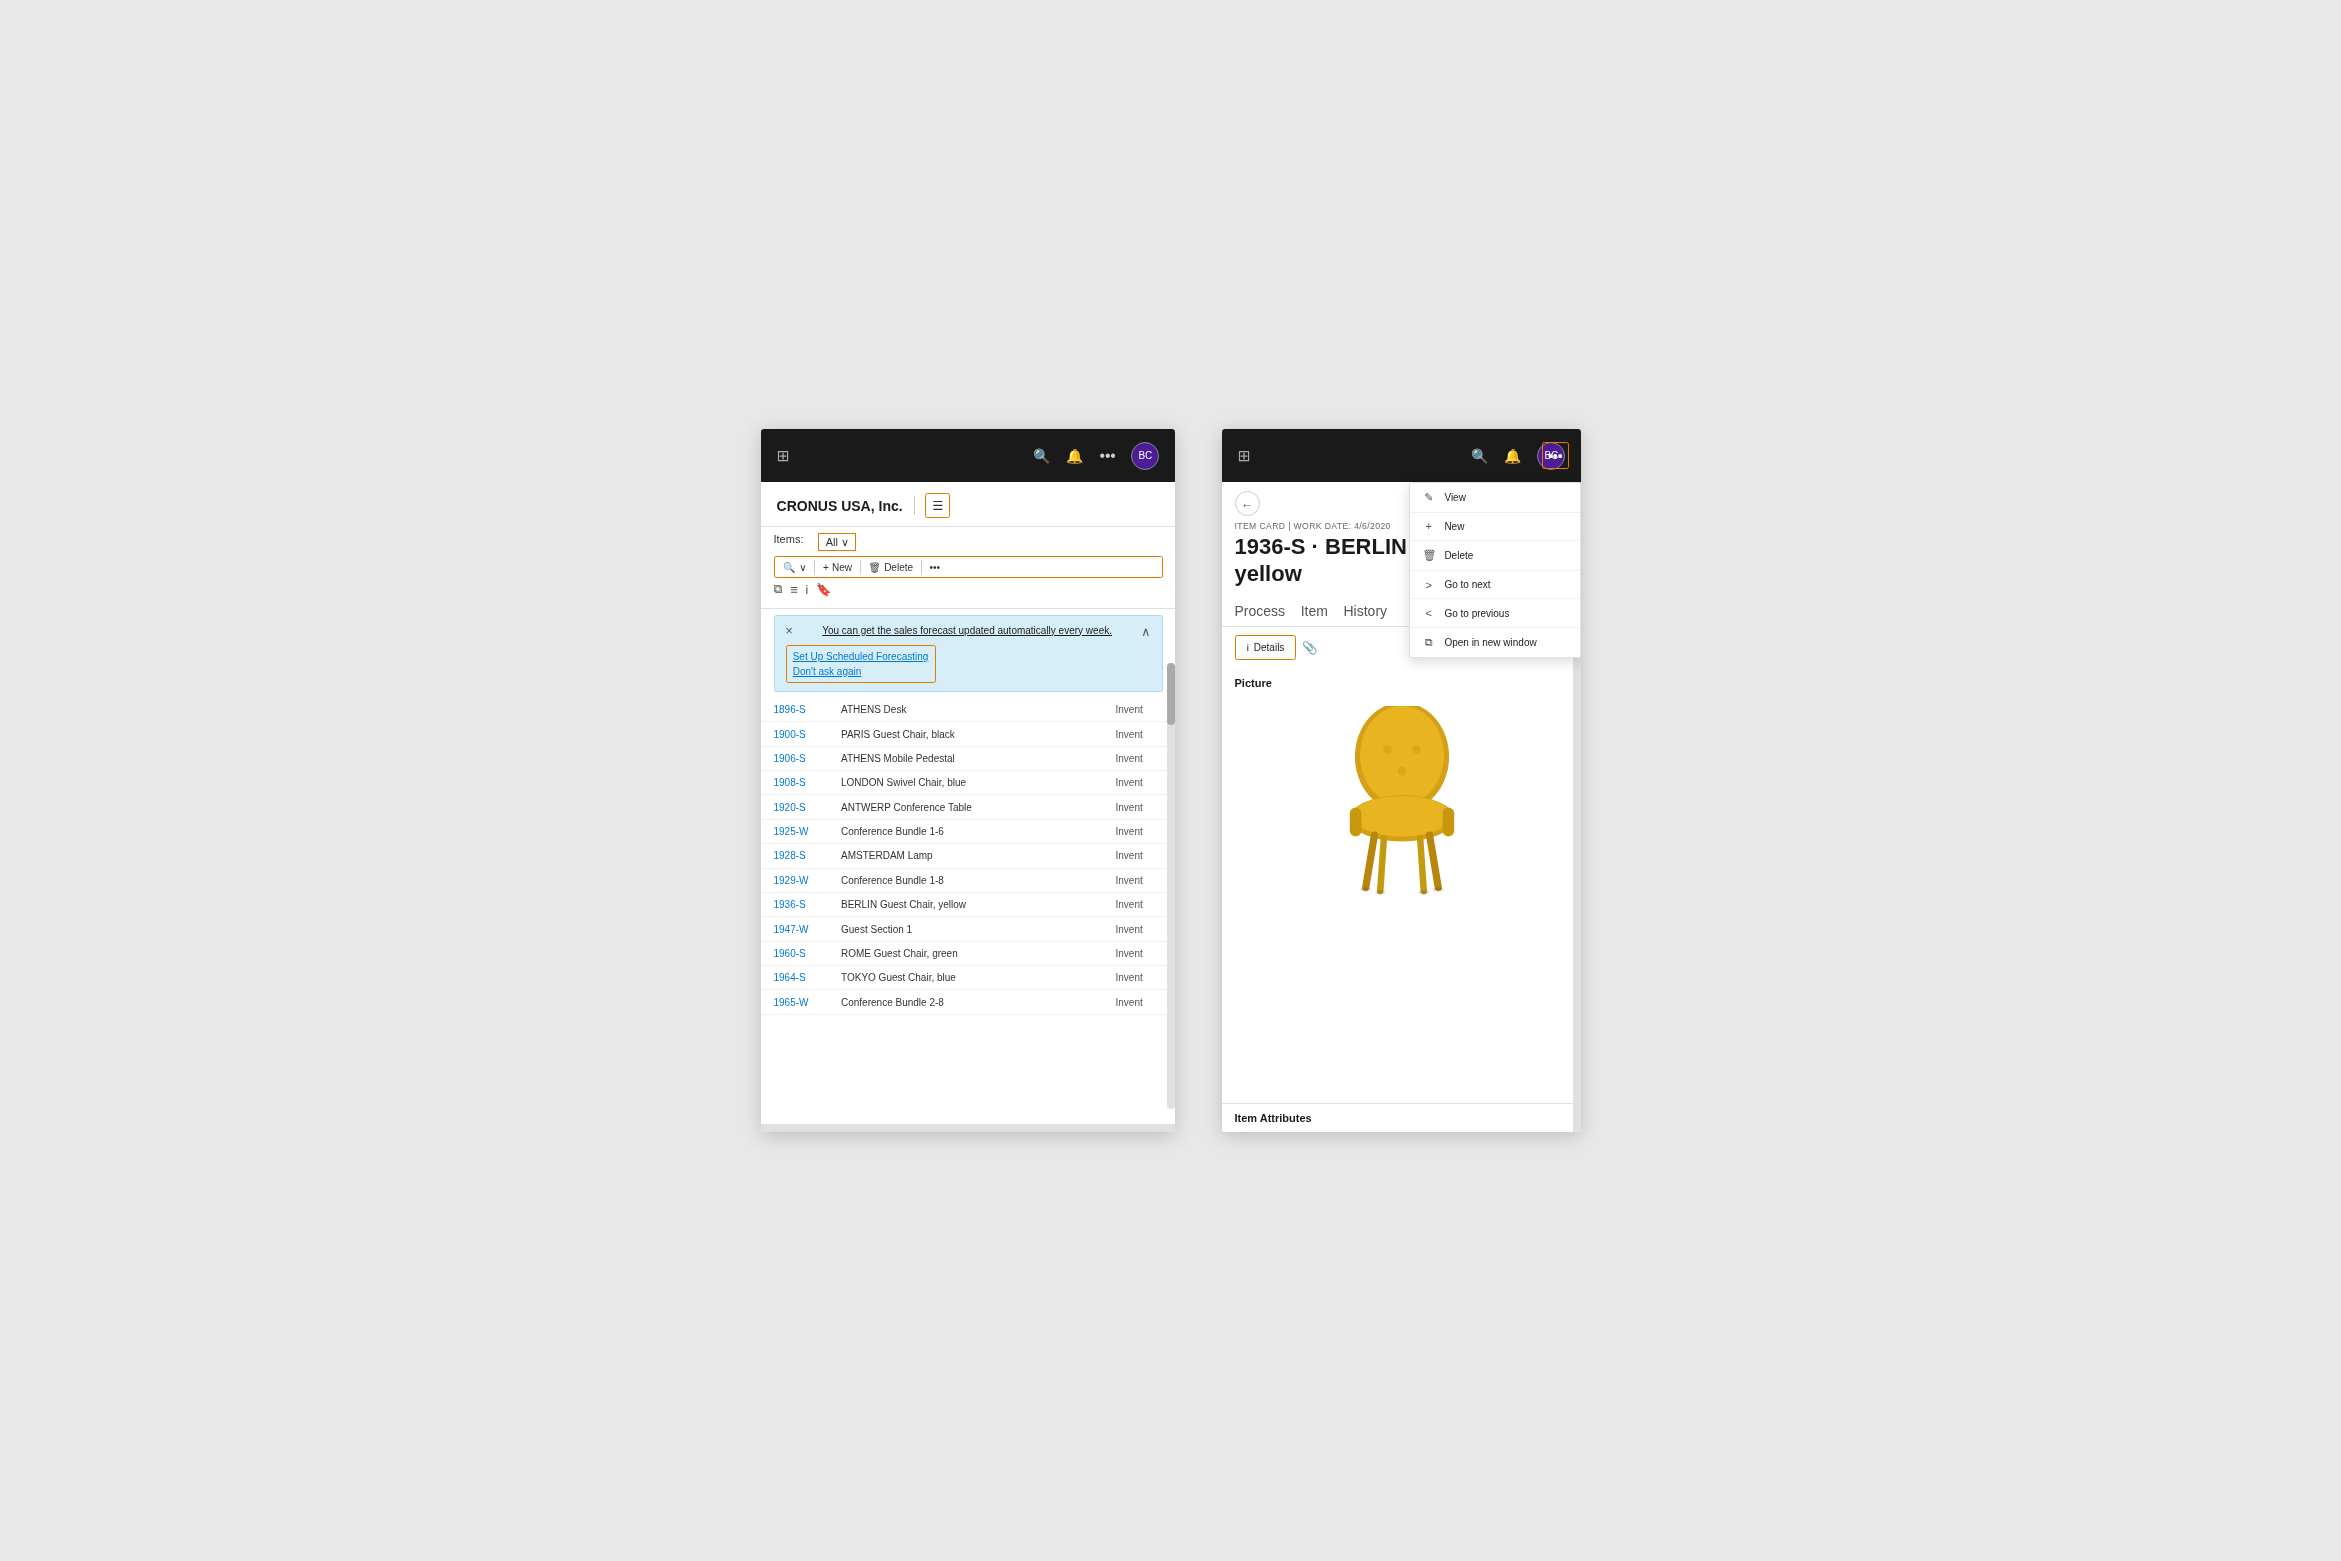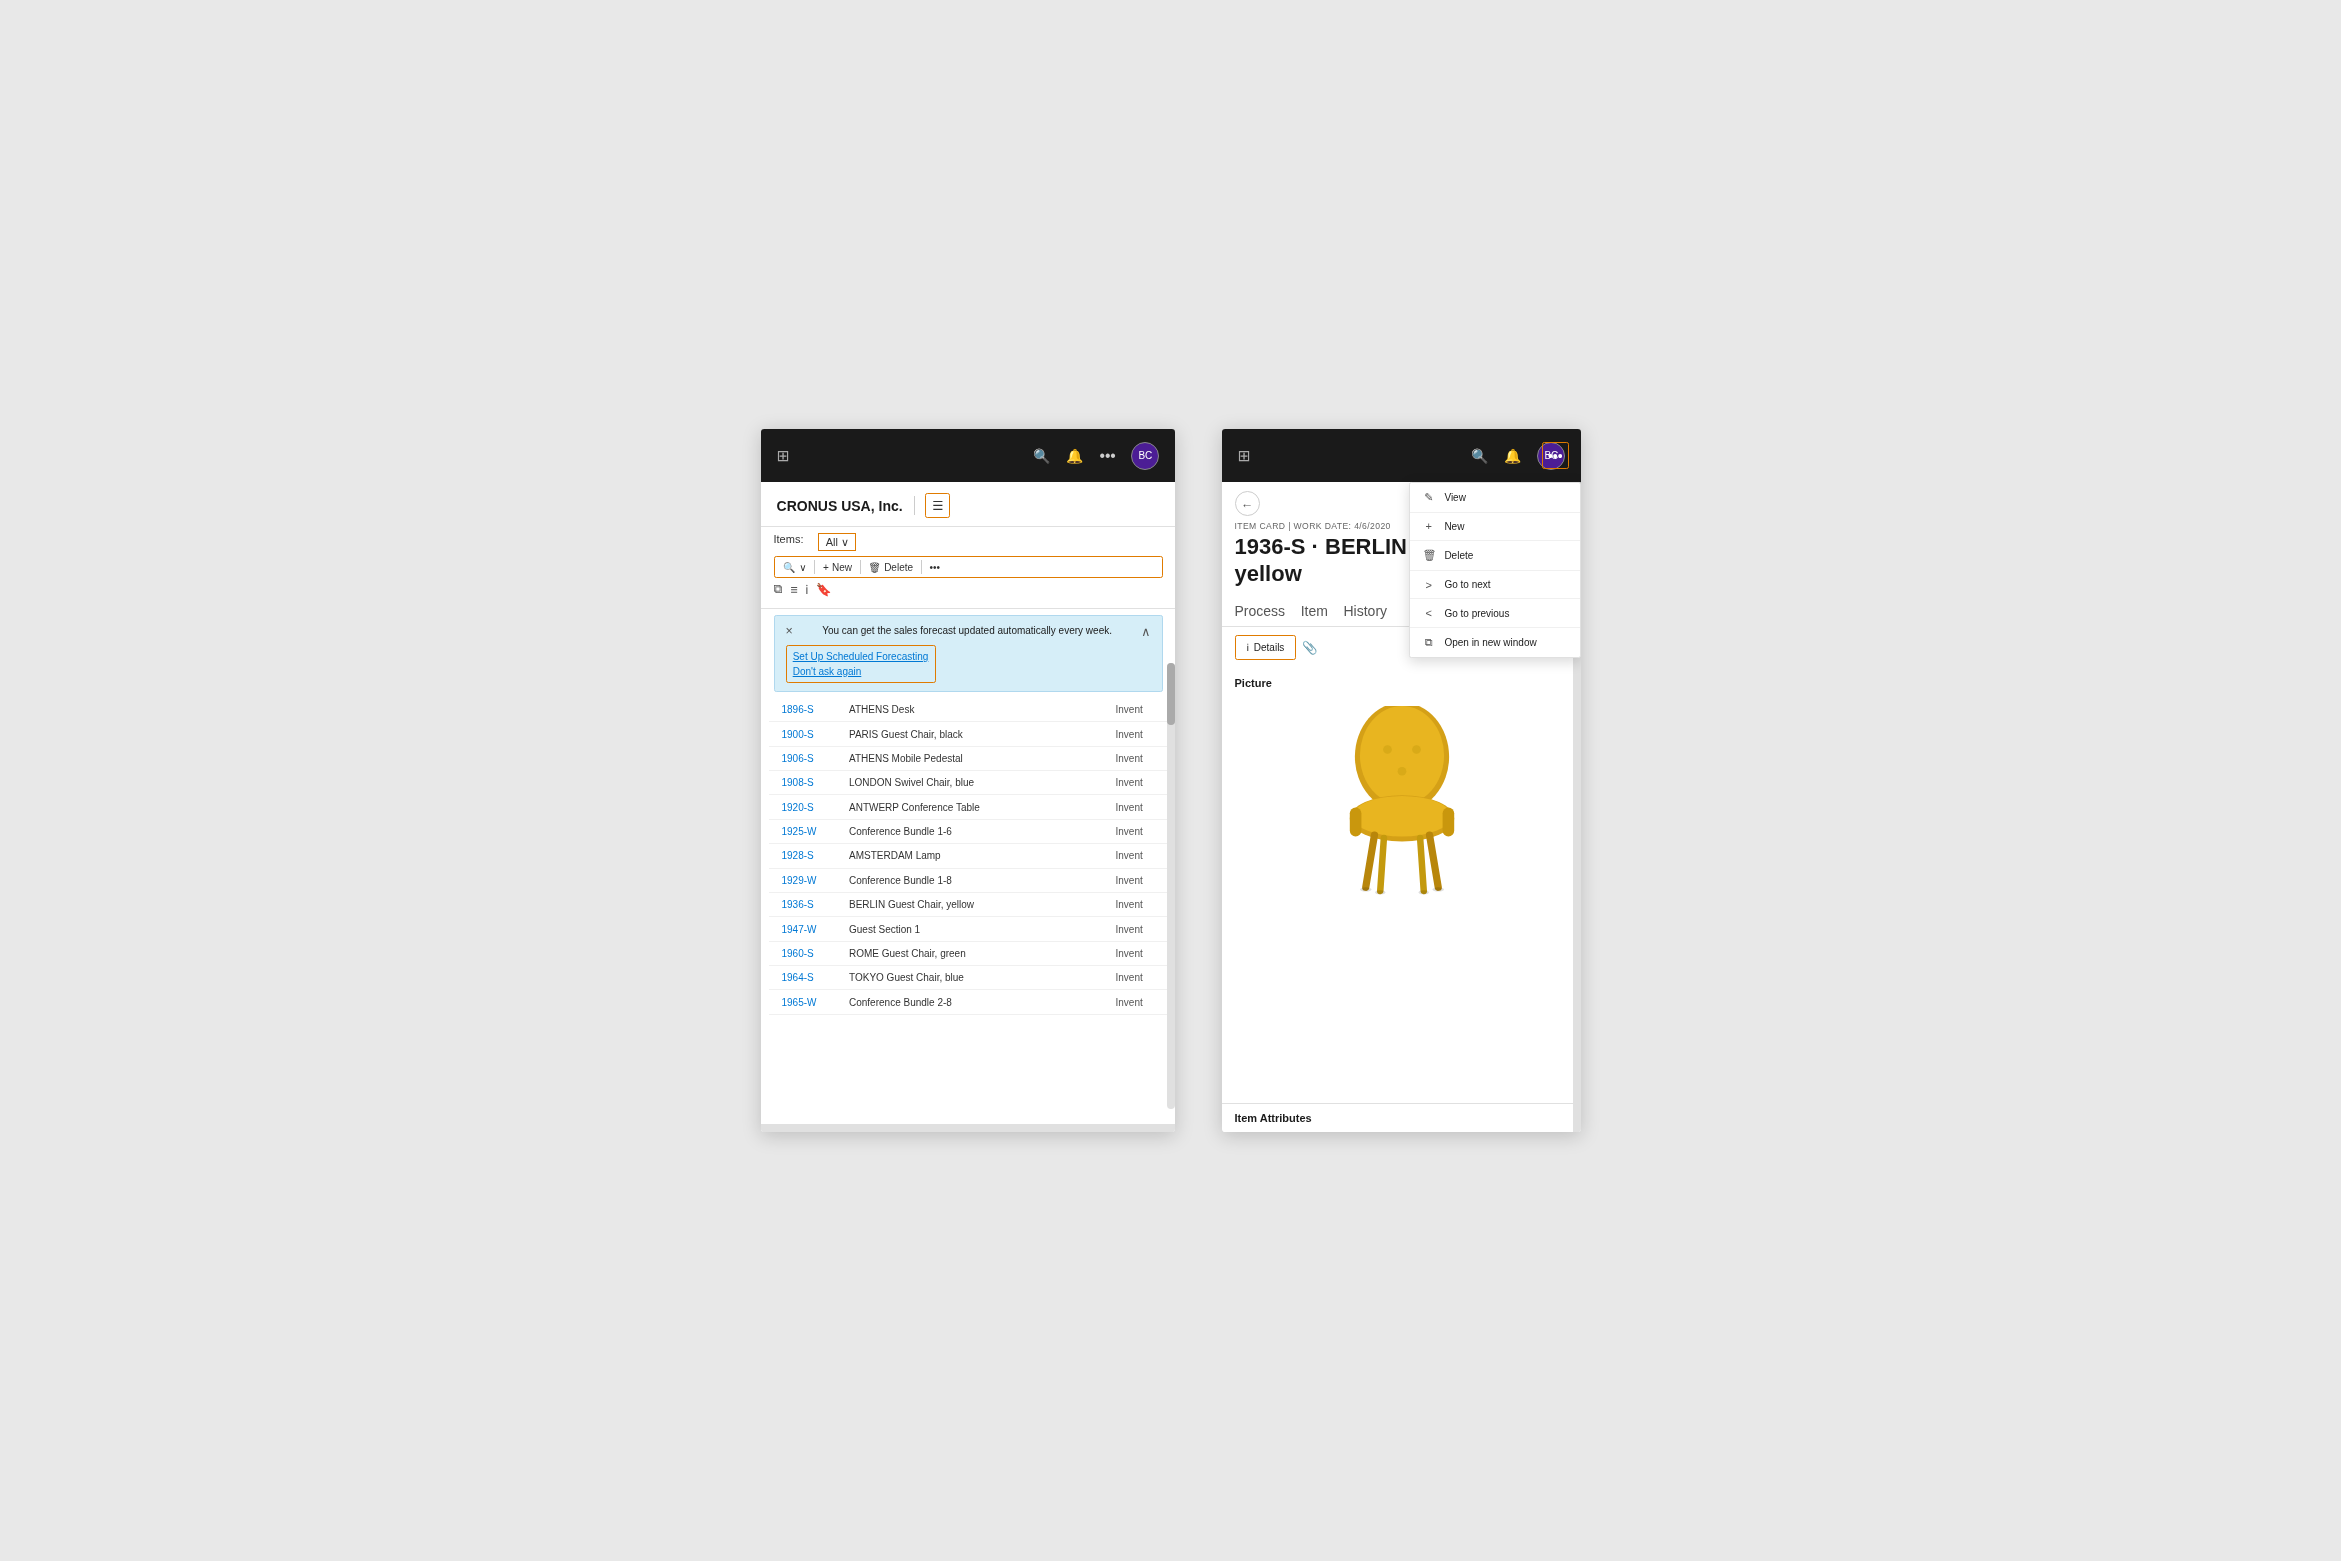--- a/index.html
+++ b/index.html
@@ -174,20 +174,21 @@
     .banner-top {
       display: flex;
       justify-content: space-between;
       align-items: flex-start;
       margin-bottom: 6.2px;
     }
     .banner-text {
       font-size: 10px;
       color: #1a1a1a;
       line-height: 1.4;
+      text-decoration: underline;
     }
     .banner-close {
       font-size: 12.5px;
       color: #555;
       cursor: pointer;
       flex-shrink: 0;
     }
     .banner-collapse {
       font-size: 12.5px;
       color: #555;
@@ -212,21 +213,20 @@
       flex: 1;
       overflow: hidden;
     }
     .list-row {
       display: flex;
       align-items: center;
       padding: 6.2px 12.5px;
       border-bottom: 0.8px solid #f0f0f0;
       font-size: 10px;
       gap: 12.5px;
-      margin-left: 8px;
     }
     .list-id {
       color: #0078d4;
       min-width: 55px;
       font-size: 10px;
       cursor: pointer;
     }
     .list-name {
       color: #333;
       flex: 1;

